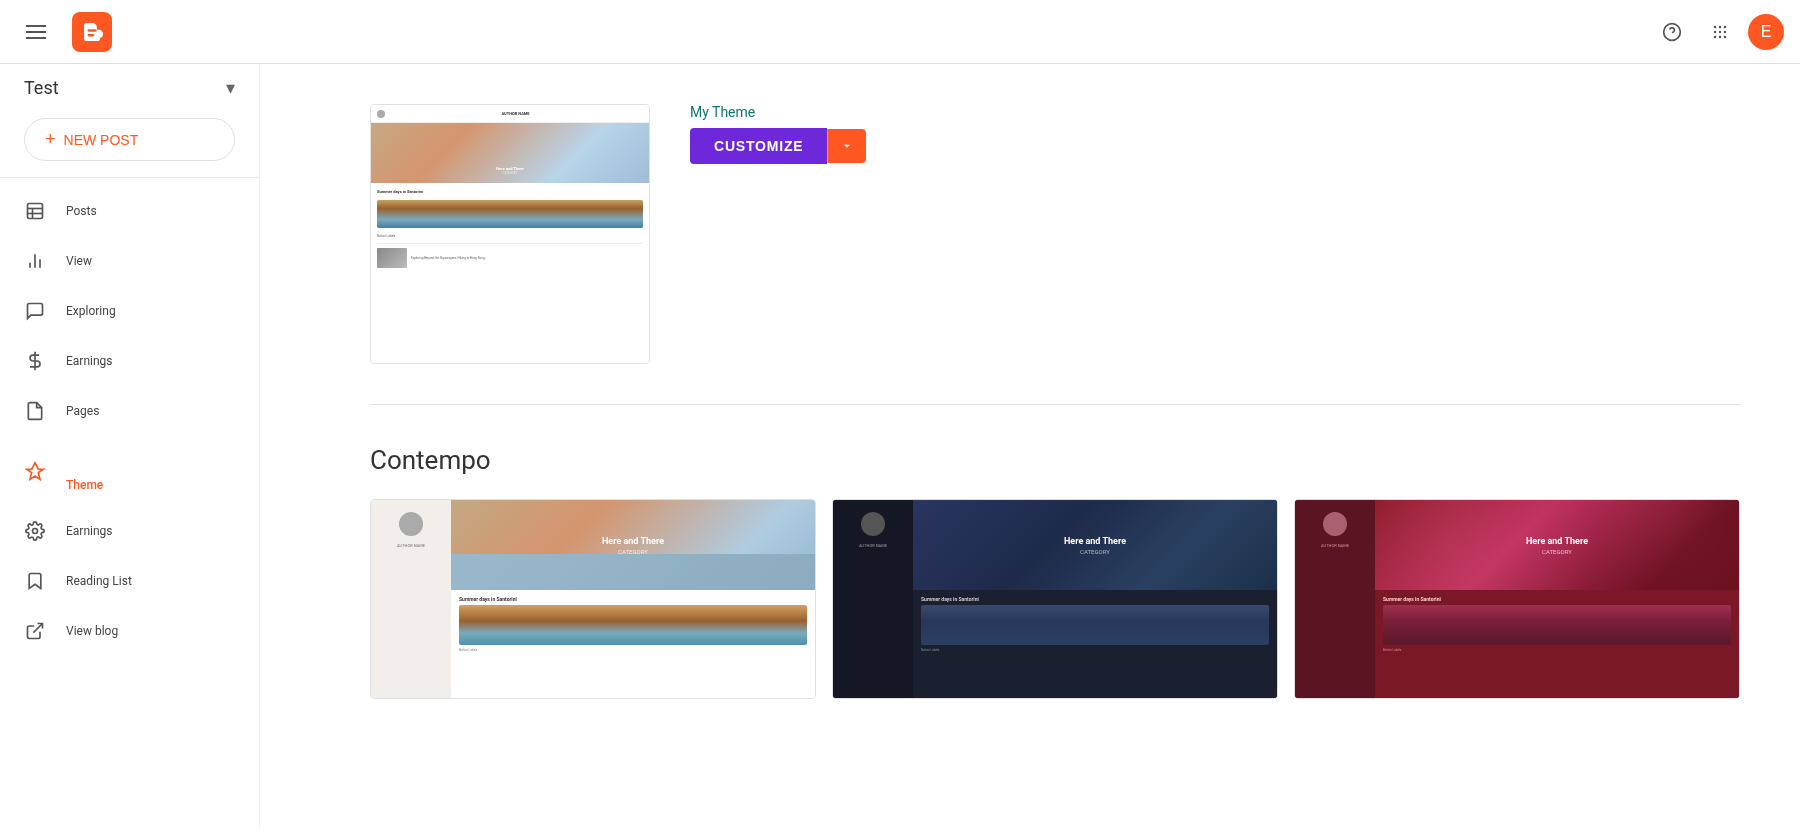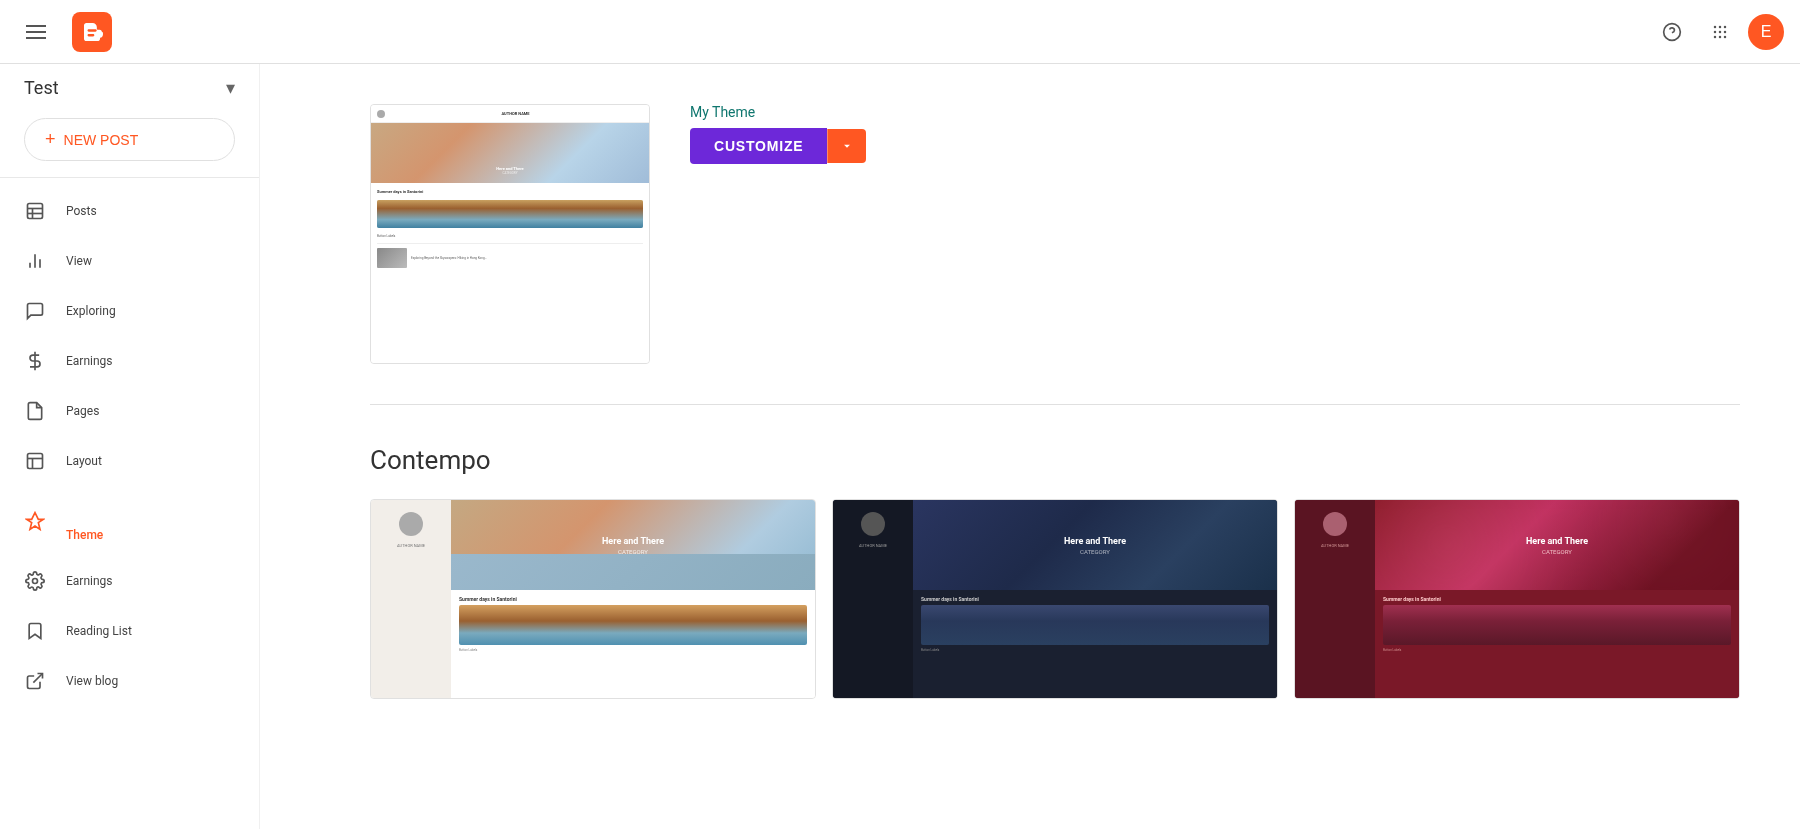--- a/index.html
+++ b/index.html
@@ -305,30 +305,20 @@
   <div class="sidebar-item">
     <span class="sidebar-icon">
       <svg width="20" height="20" viewBox="0 0 24 24" fill="none" stroke="currentColor" stroke-width="2">
         <path d="M14 2H6a2 2 0 0 0-2 2v16a2 2 0 0 0 2 2h12a2 2 0 0 0 2-2V8z"></path>
           <polyline points="14 2 14 8 20 8"></polyline>
       </svg>
     </span>
     <span>Pages</span>
   </div>
 
-  <div class="sidebar-item">
-    <span class="sidebar-icon">
-      <svg width="20" height="20" viewBox="0 0 24 24" fill="none" stroke="currentColor" stroke-width="2">
-        <rect x="3" y="3" width="18" height="18" rx="2"></rect>
-          <line x1="3" y1="9" x2="21" y2="9"></line>
-          <line x1="9" y1="21" x2="9" y2="9"></line>
-      </svg>
-    </span>
-    <span>Layout</span>
-  </div>
 
   <div class="sidebar-item active">
     <span class="sidebar-icon">
       <svg width="20" height="20" viewBox="0 0 24 24" fill="none" stroke="#FF5722" stroke-width="2">
         <path d="M12 2L8 10H2l6 4-2 8 6-4 6 4-2-8 6-4h-6L12 2z"></path>
       </svg>
     </span>
     <span style="color:#FF5722;font-weight:500;margin-top:28px;">Theme</span>
   </div>
 

